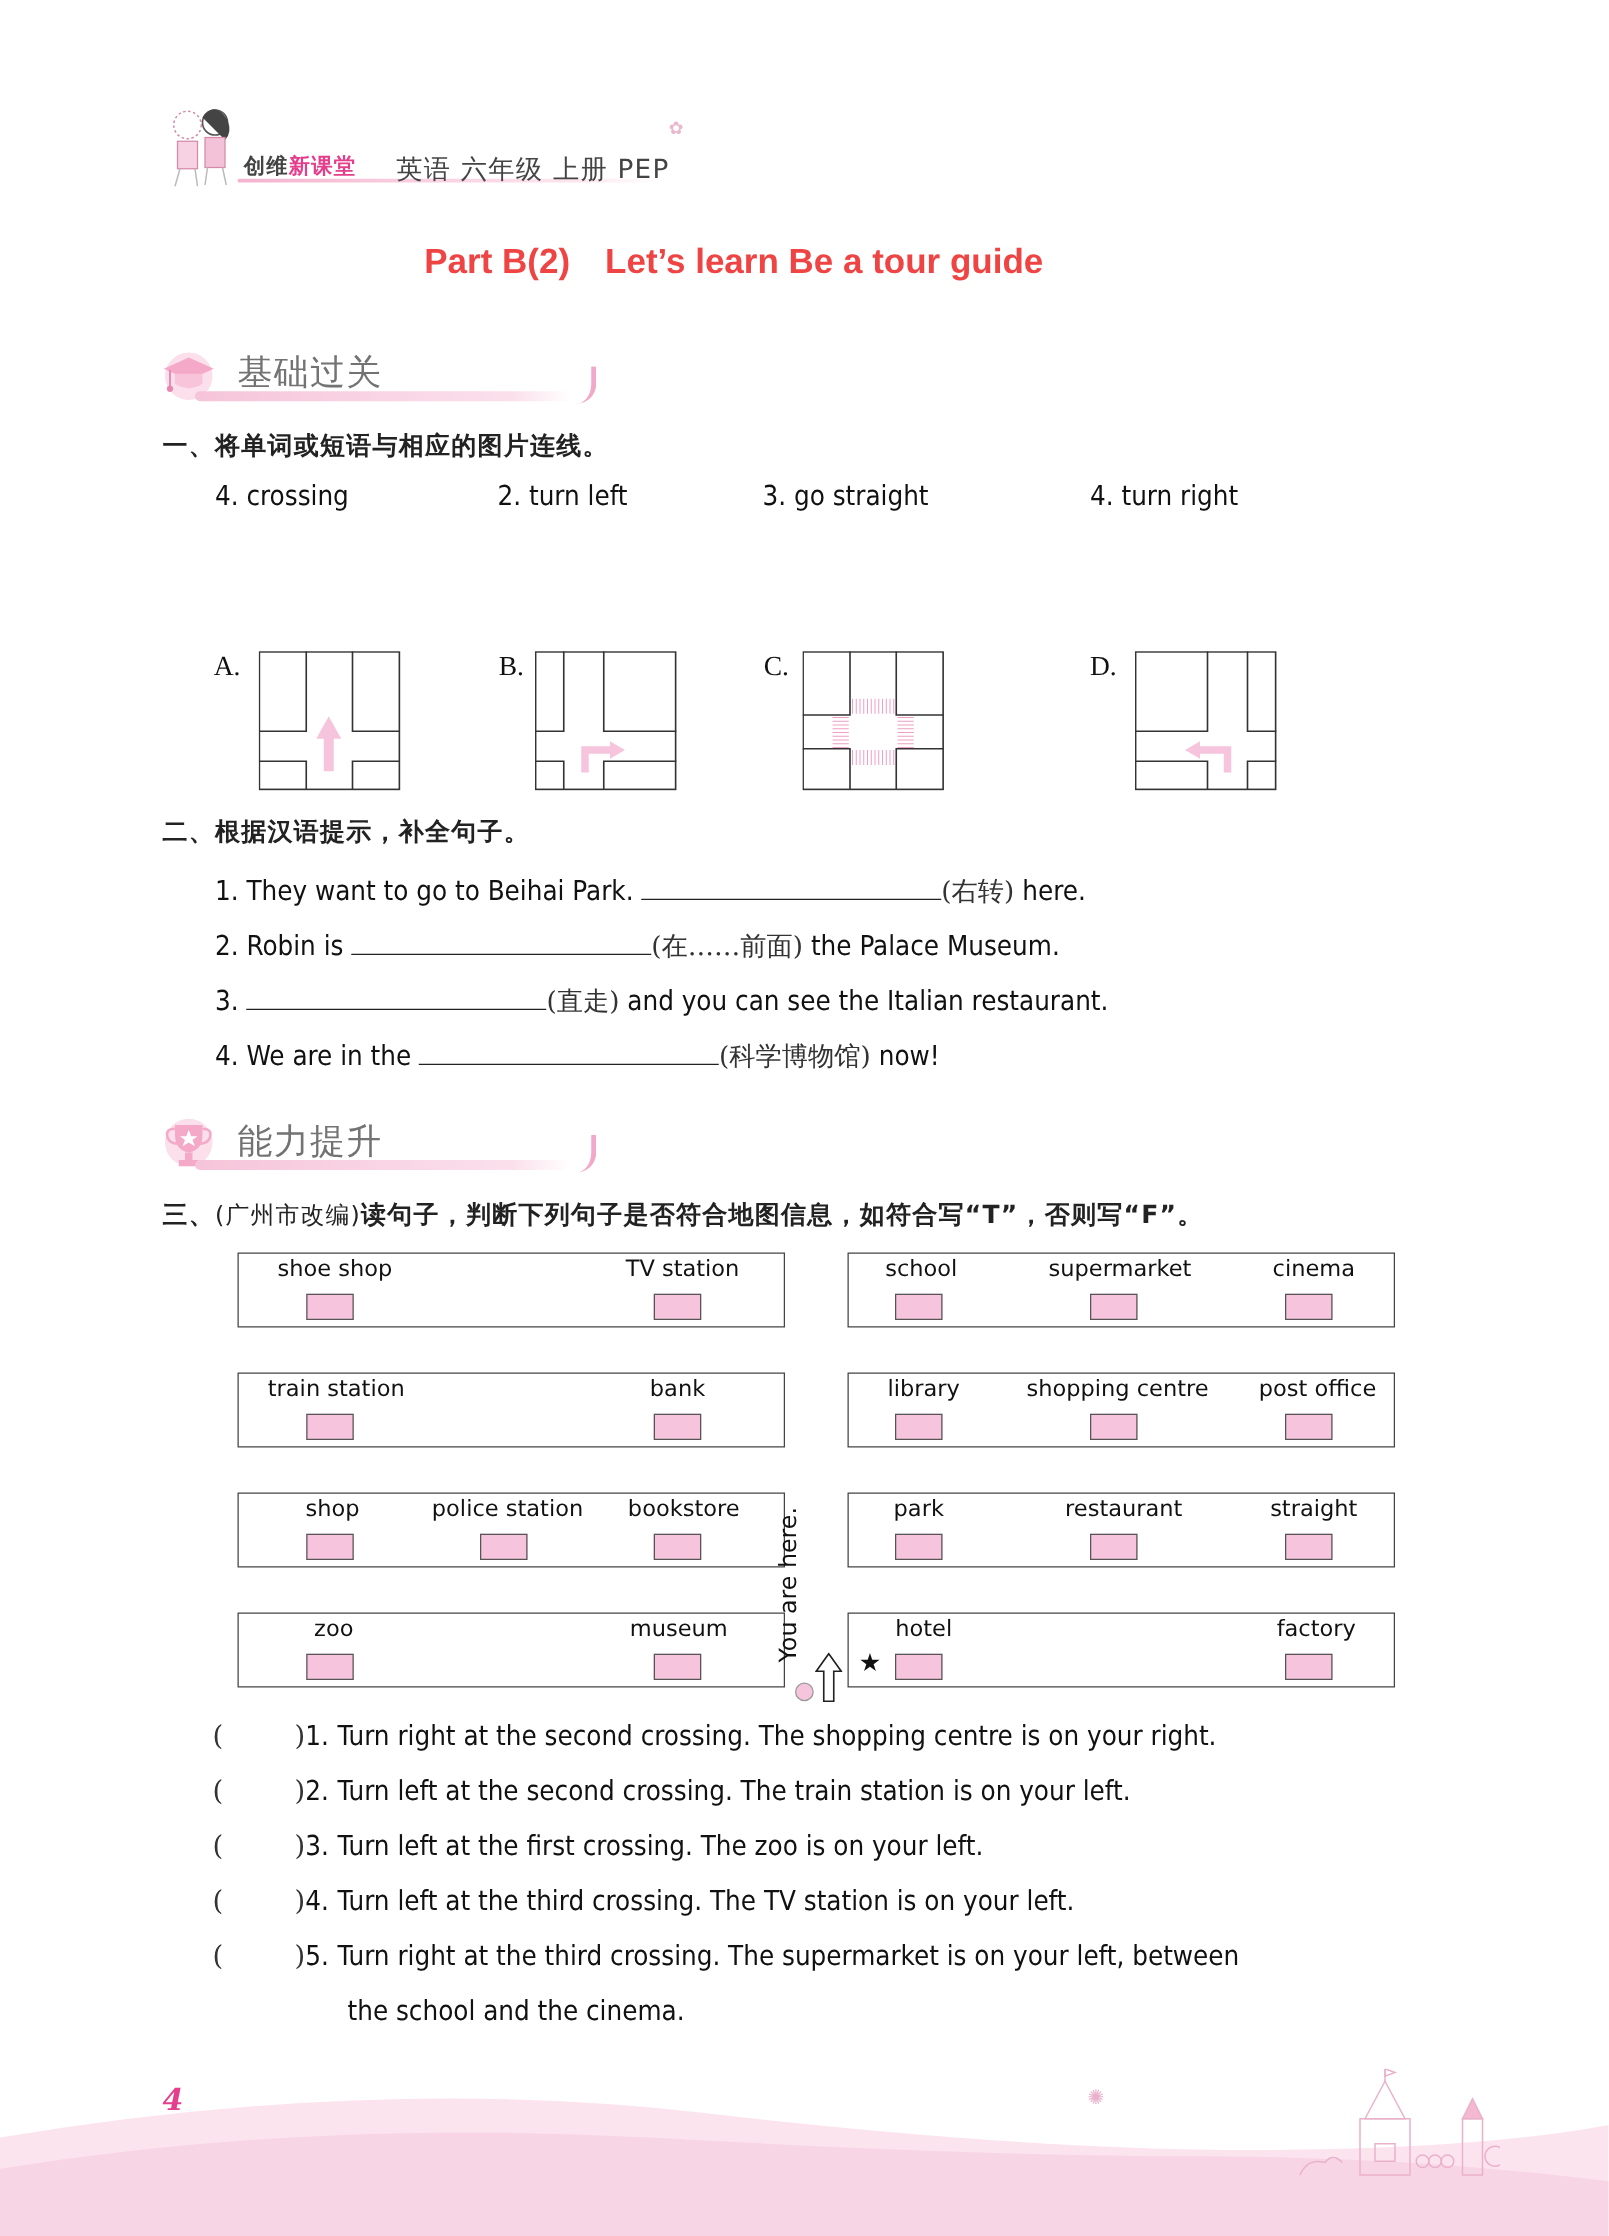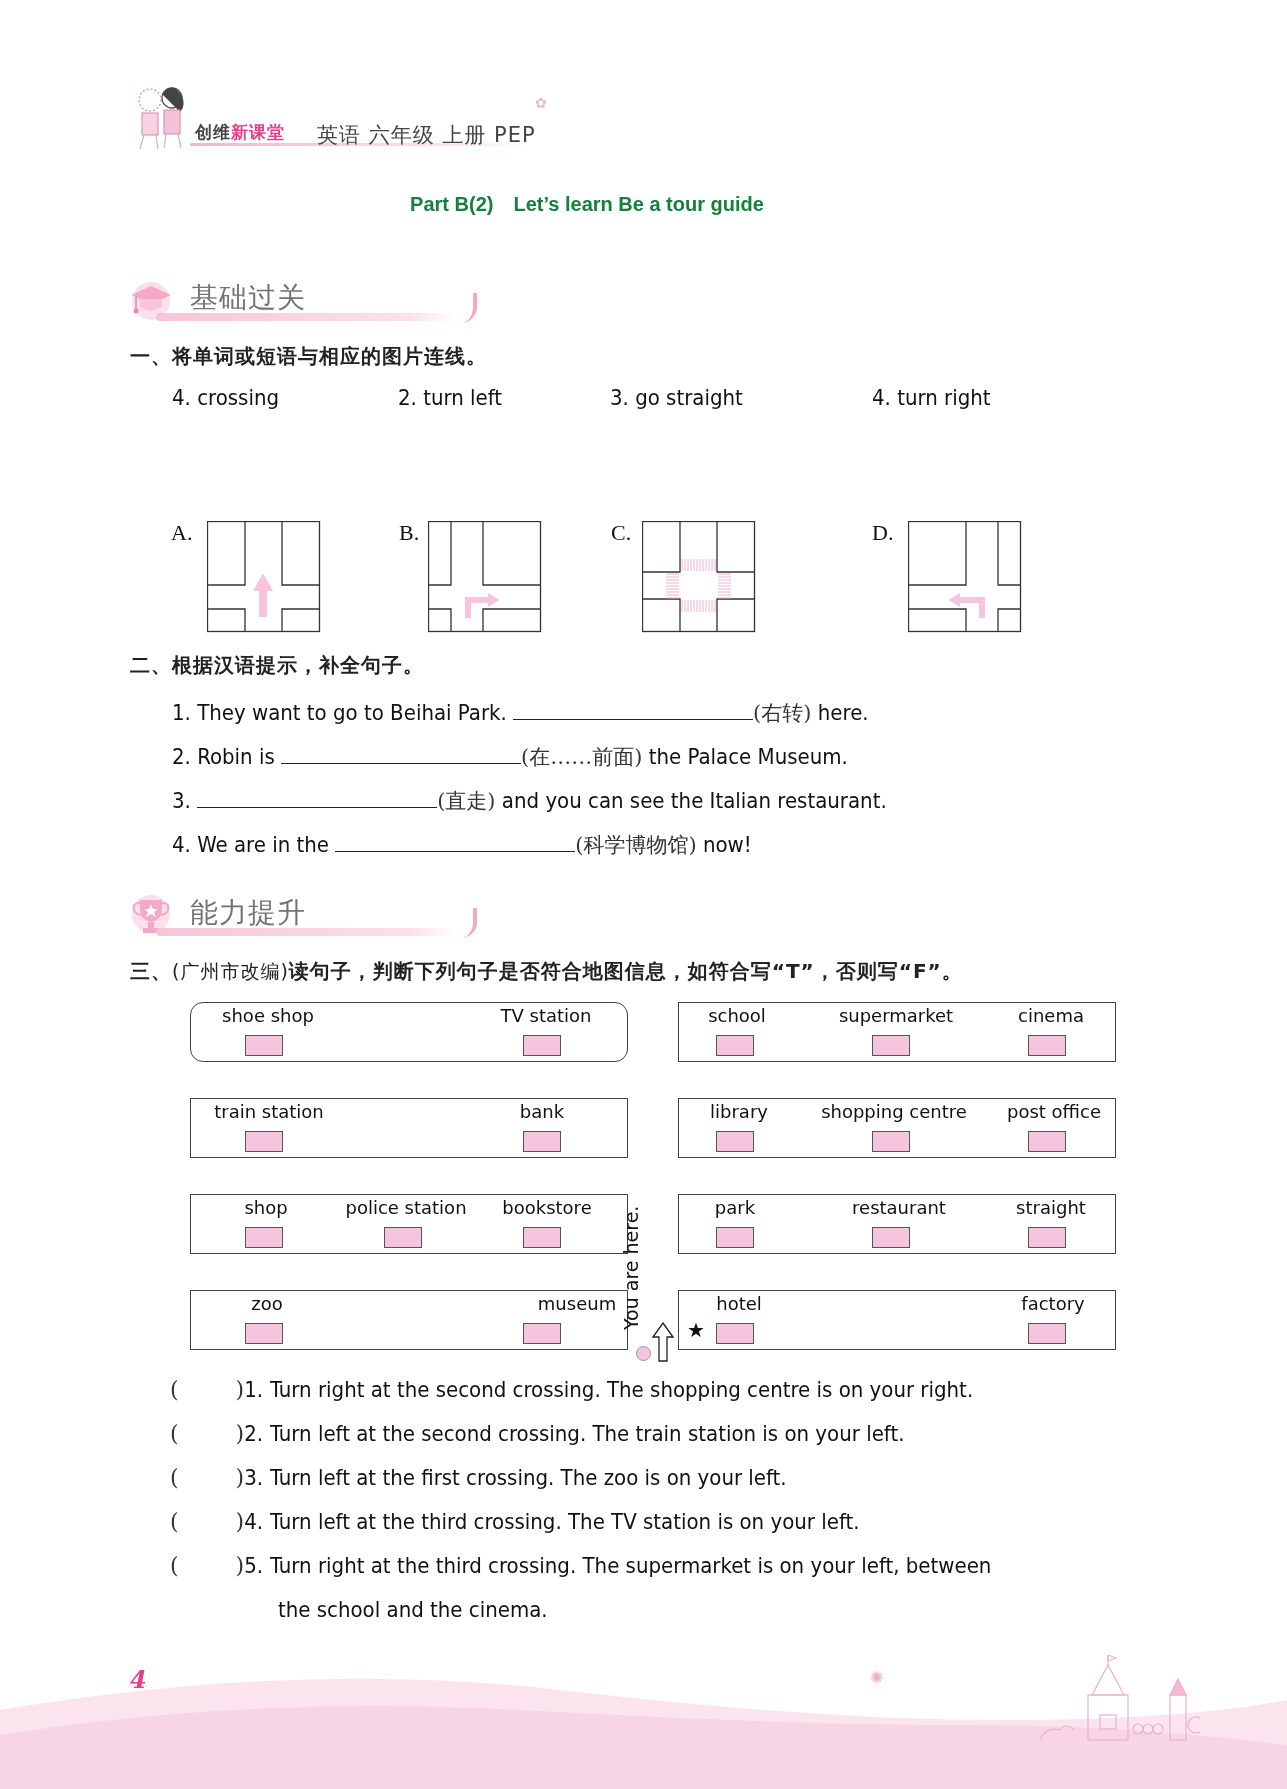--- a/index.html
+++ b/index.html
@@ -12,21 +12,21 @@
   
   .hdr-art { left: 128px; top: 80px; width: 70px; height: 72px; }
   .hdr-line { left: 190px; top: 143px; width: 340px; height: 3px;
     background: linear-gradient(90deg, #f3b4cf, #fde6ef 80%, #ffffff); border-radius: 2px; }
   .hdr-brand { left: 195px; top: 121px; font-size: 17px; font-weight: bold; letter-spacing: 1px; color: #444; }
   .hdr-brand .pk { color: #e43f8c; }
   .hdr-sub { left: 317px; top: 121px; font-size: 21px; color: #444; letter-spacing: 1px; }
   .hdr-deco { left: 535px; top: 95px; font-size: 14px; color: #eab7cd; }
 
   .title { left: 0; width: 1174px; top: 193px; text-align: center;
-    font-family: "Liberation Sans", sans-serif; font-weight: bold; font-size: 20px; color: #15803d; }
+    font-family: "Liberation Sans", sans-serif; font-weight: bold; font-size: 28px; color: #ef4444; }
 
   
   .banner { height: 50px; }
   .banner .badge { position: absolute; left: 0; top: 4px; width: 46px; height: 42px; }
   .banner .band { position: absolute; left: 28px; top: 38px; width: 300px; height: 8px;
     background: linear-gradient(90deg, #f6c4da, #fbe0ec 85%, rgba(255,255,255,0)); border-radius: 4px; }
   .banner .tail { position: absolute; left: 325px; top: 18px; width: 20px; height: 30px;
     border-right: 4px solid #f2a9c9; border-radius: 0 0 16px 0; }
   .banner .label { position: absolute; left: 62px; top: 4px; font-size: 28px; color: #737373;
     font-family: "DejaVu Sans", sans-serif; letter-spacing: 1px; }
@@ -192,21 +192,21 @@
   </div>
   <div class="band"></div>
   <div class="tail"></div>
   <div class="label">能力提升</div>
 </div>
 
 <div class="abs q-head" style="left:130px; top:958px; white-space:nowrap;">
   <span>三、</span><span class="src">(广州市改编)</span><span>读句子，判断下列句子是否符合地图信息，如符合写“T”，否则写“F”。</span>
 </div>
 
-<div class="abs block" style="left:190px; top:1002px; width:436px;border-radius:13px;">
+<div class="abs block" style="left:190px; top:1002px; width:436px;">
   <span class="place" style="left:77px;">shoe shop</span>
   <span class="box" style="left:73px;"></span>
   <span class="place" style="left:355px;">TV station</span>
   <span class="box" style="left:351px;"></span>
 </div>
 <div class="abs block" style="left:190px; top:1098px; width:436px;">
   <span class="place" style="left:78px;">train station</span>
   <span class="box" style="left:73px;"></span>
   <span class="place" style="left:351px;">bank</span>
   <span class="box" style="left:351px;"></span>
@@ -215,21 +215,21 @@
   <span class="place" style="left:75px;">shop</span>
   <span class="box" style="left:73px;"></span>
   <span class="place" style="left:215px;">police station</span>
   <span class="box" style="left:212px;"></span>
   <span class="place" style="left:356px;">bookstore</span>
   <span class="box" style="left:351px;"></span>
 </div>
 <div class="abs block" style="left:190px; top:1290px; width:436px;">
   <span class="place" style="left:76px;">zoo</span>
   <span class="box" style="left:73px;"></span>
-  <span class="place" style="left:352px;margin-left:34px;">museum</span>
+  <span class="place" style="left:352px;">museum</span>
   <span class="box" style="left:351px;"></span>
 </div>
 
 <div class="abs block" style="left:678px; top:1002px; width:436px;">
   <span class="place" style="left:58px;text-align:center;">school</span>
   <span class="box" style="left:56px;"></span>
   <span class="place" style="left:217px;">supermarket</span>
   <span class="box" style="left:212px;"></span>
   <span class="place" style="left:372px;">cinema</span>
   <span class="box" style="left:368px;"></span>

